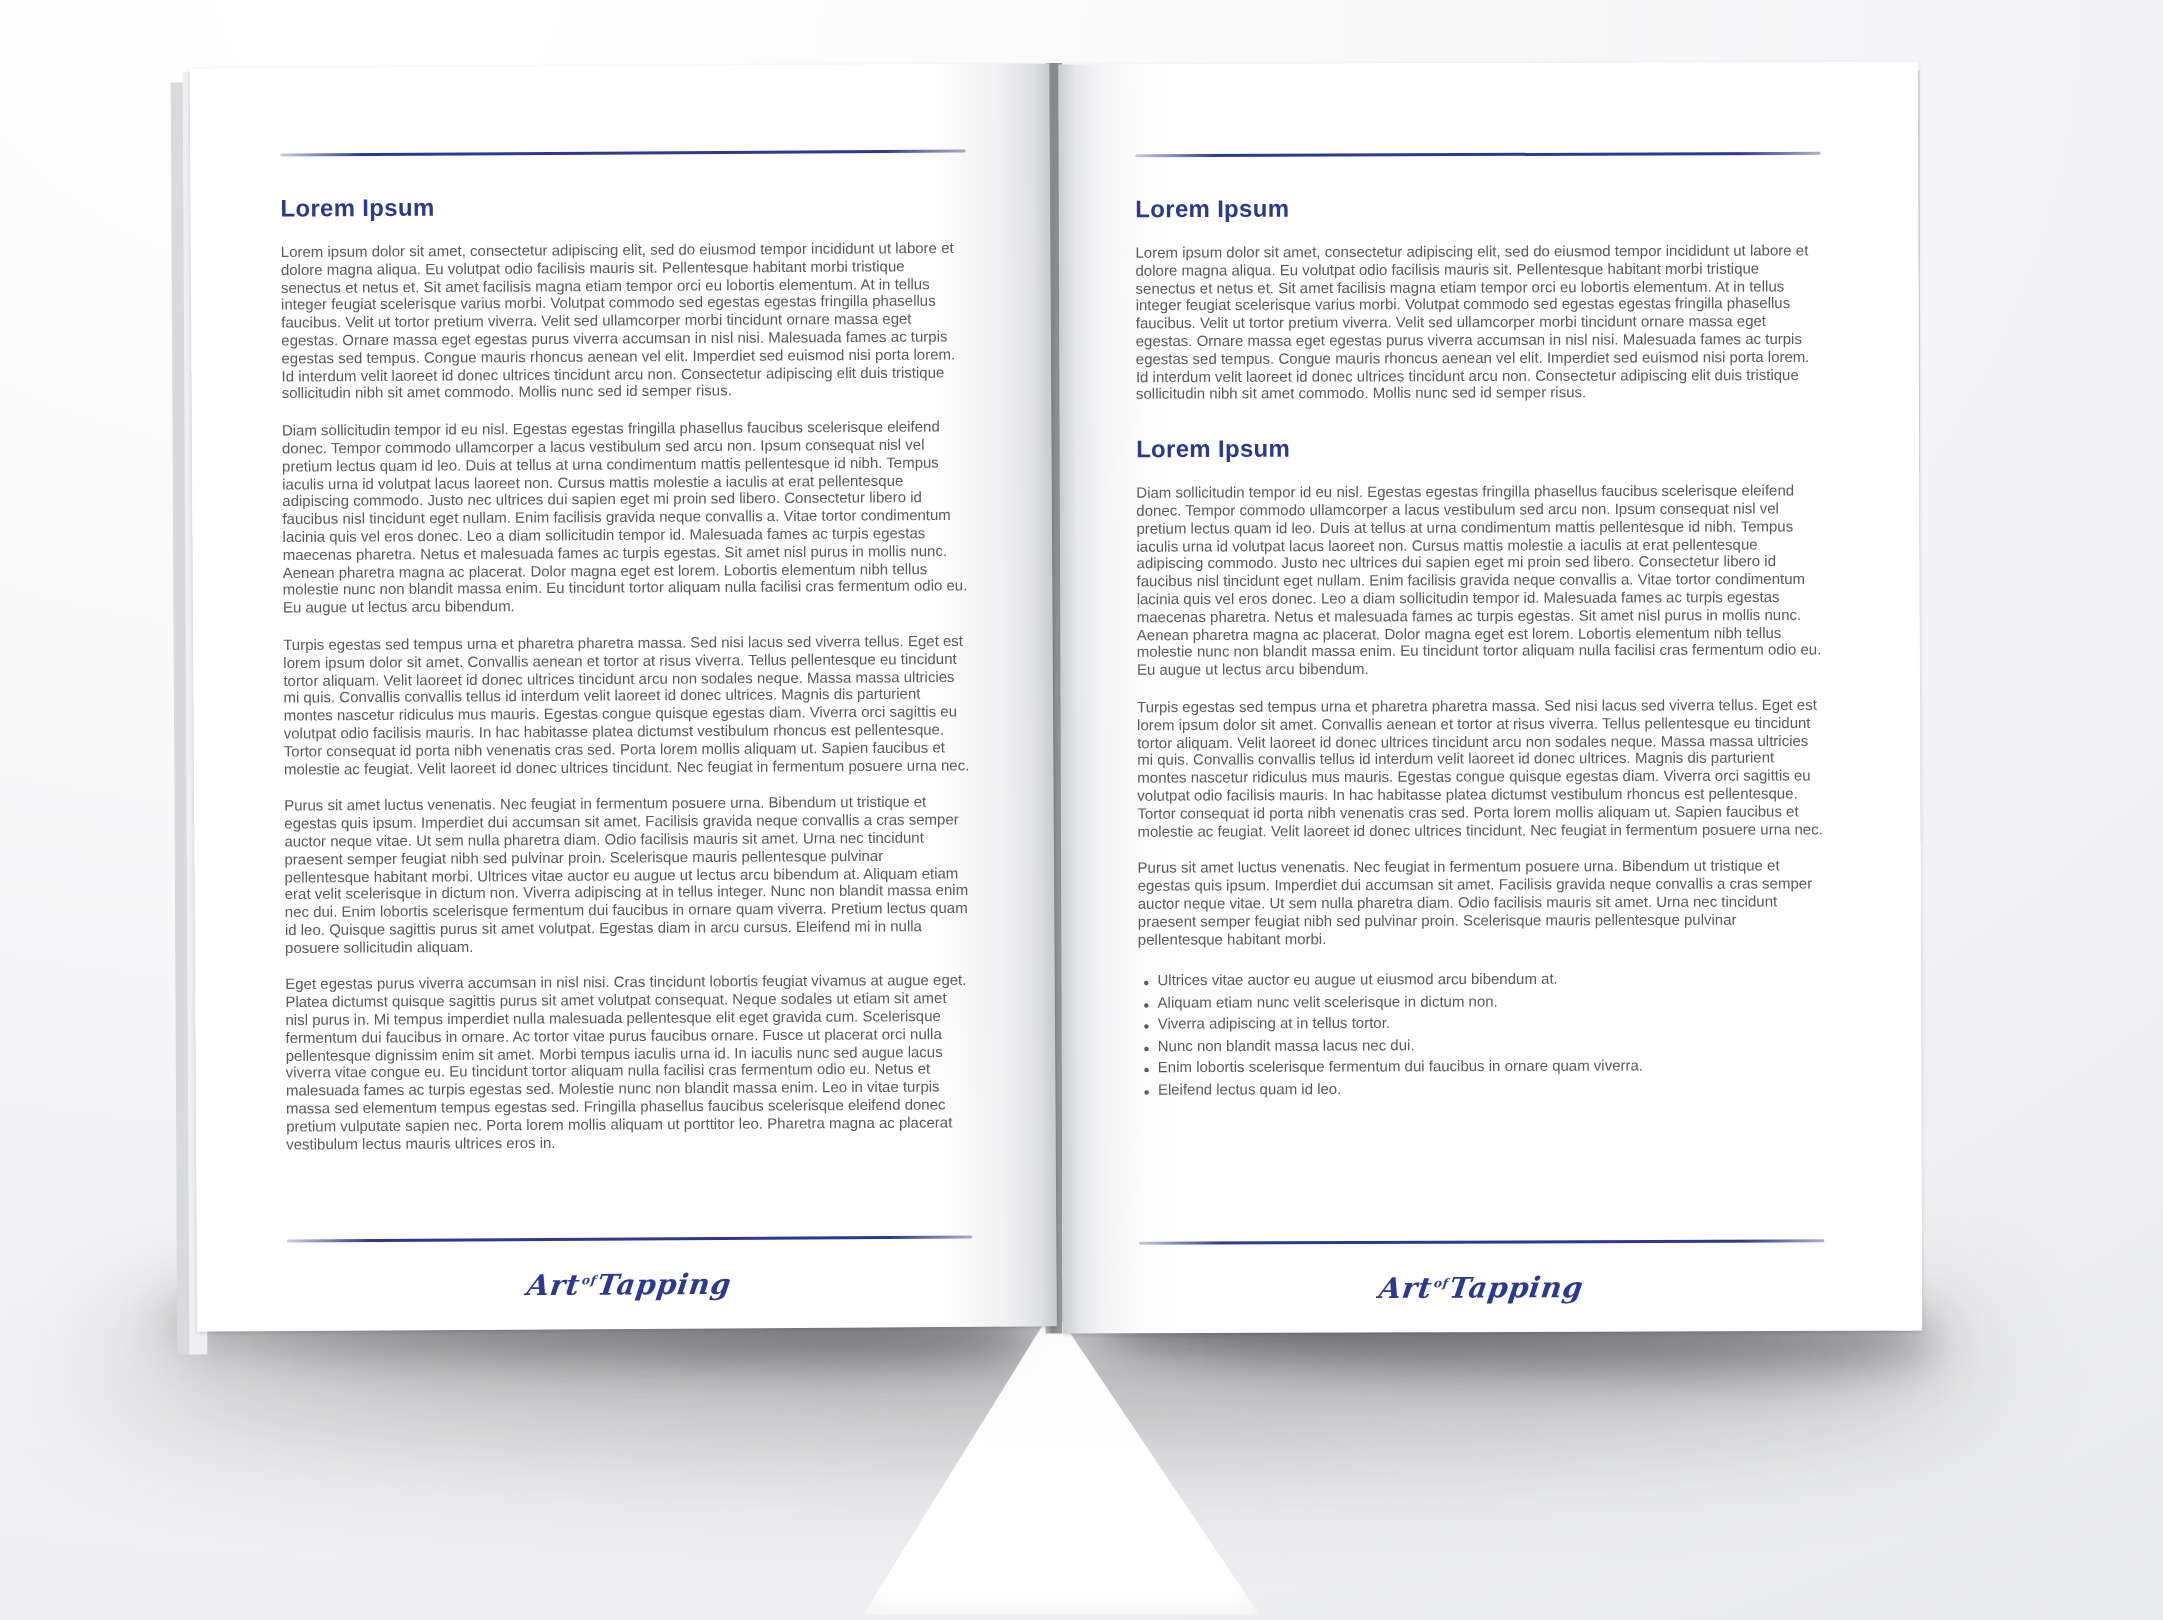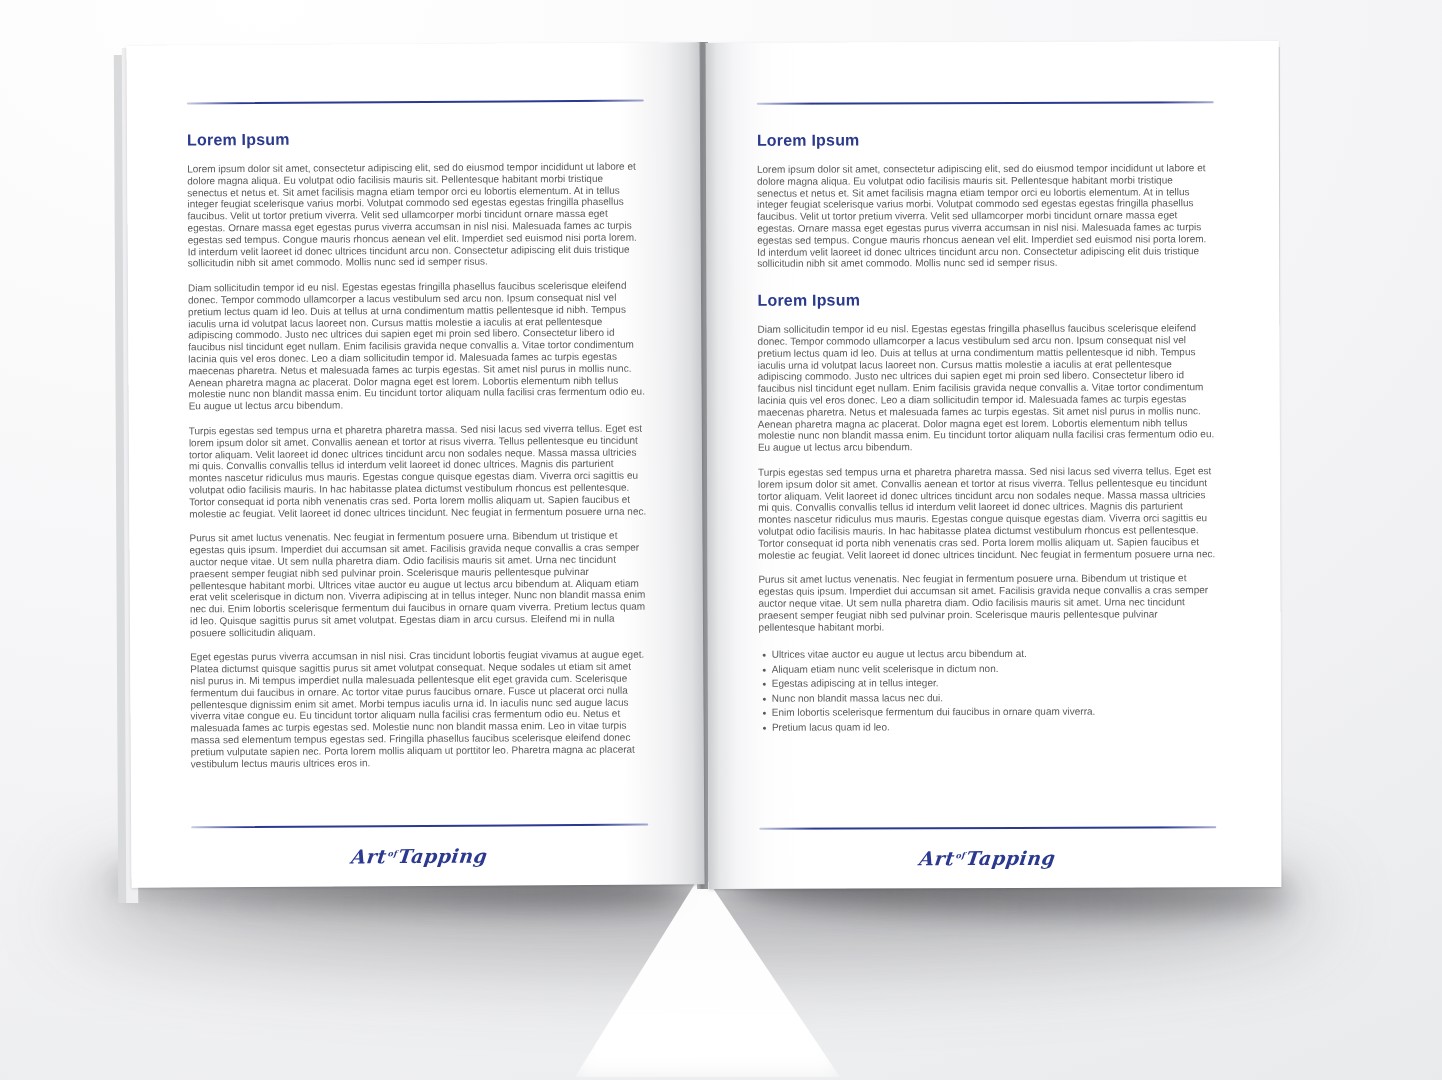--- a/index.html
+++ b/index.html
@@ -142,26 +142,26 @@
 
     <h2 class="heading">Lorem Ipsum</h2>
     <p class="body-par">Lorem ipsum dolor sit amet, consectetur adipiscing elit, sed do eiusmod tempor incididunt ut labore et dolore magna aliqua. Eu volutpat odio facilisis mauris sit. Pellentesque habitant morbi tristique senectus et netus et. Sit amet facilisis magna etiam tempor orci eu lobortis elementum. At in tellus integer feugiat scelerisque varius morbi. Volutpat commodo sed egestas egestas fringilla phasellus faucibus. Velit ut tortor pretium viverra. Velit sed ullamcorper morbi tincidunt ornare massa eget egestas. Ornare massa eget egestas purus viverra accumsan in nisl nisi. Malesuada fames ac turpis egestas sed tempus. Congue mauris rhoncus aenean vel elit. Imperdiet sed euismod nisi porta lorem. Id interdum velit laoreet id donec ultrices tincidunt arcu non. Consectetur adipiscing elit duis tristique sollicitudin nibh sit amet commodo. Mollis nunc sed id semper risus.</p>
 
     <h2 class="heading heading--second">Lorem Ipsum</h2>
     <p class="body-par">Diam sollicitudin tempor id eu nisl. Egestas egestas fringilla phasellus faucibus scelerisque eleifend donec. Tempor commodo ullamcorper a lacus vestibulum sed arcu non. Ipsum consequat nisl vel pretium lectus quam id leo. Duis at tellus at urna condimentum mattis pellentesque id nibh. Tempus iaculis urna id volutpat lacus laoreet non. Cursus mattis molestie a iaculis at erat pellentesque adipiscing commodo. Justo nec ultrices dui sapien eget mi proin sed libero. Consectetur libero id faucibus nisl tincidunt eget nullam. Enim facilisis gravida neque convallis a. Vitae tortor condimentum lacinia quis vel eros donec. Leo a diam sollicitudin tempor id. Malesuada fames ac turpis egestas maecenas pharetra. Netus et malesuada fames ac turpis egestas. Sit amet nisl purus in mollis nunc. Aenean pharetra magna ac placerat. Dolor magna eget est lorem. Lobortis elementum nibh tellus molestie nunc non blandit massa enim. Eu tincidunt tortor aliquam nulla facilisi cras fermentum odio eu. Eu augue ut lectus arcu bibendum.</p>
     <p class="body-par">Turpis egestas sed tempus urna et pharetra pharetra massa. Sed nisi lacus sed viverra tellus. Eget est lorem ipsum dolor sit amet. Convallis aenean et tortor at risus viverra. Tellus pellentesque eu tincidunt tortor aliquam. Velit laoreet id donec ultrices tincidunt arcu non sodales neque. Massa massa ultricies mi quis. Convallis convallis tellus id interdum velit laoreet id donec ultrices. Magnis dis parturient montes nascetur ridiculus mus mauris. Egestas congue quisque egestas diam. Viverra orci sagittis eu volutpat odio facilisis mauris. In hac habitasse platea dictumst vestibulum rhoncus est pellentesque. Tortor consequat id porta nibh venenatis cras sed. Porta lorem mollis aliquam ut. Sapien faucibus et molestie ac feugiat. Velit laoreet id donec ultrices tincidunt. Nec feugiat in fermentum posuere urna nec.</p>
     <p class="body-par">Purus sit amet luctus venenatis. Nec feugiat in fermentum posuere urna. Bibendum ut tristique et egestas quis ipsum. Imperdiet dui accumsan sit amet. Facilisis gravida neque convallis a cras semper auctor neque vitae. Ut sem nulla pharetra diam. Odio facilisis mauris sit amet. Urna nec tincidunt praesent semper feugiat nibh sed pulvinar proin. Scelerisque mauris pellentesque pulvinar pellentesque habitant morbi.</p>
 
     <ul class="bullets">
-      <li><span class="dot"></span><span>Ultrices vitae auctor eu augue ut lectus arcu bibendum at.</span></li>
+      <li><span class="dot"></span><span>Ultrices vitae auctor eu augue ut eiusmod arcu bibendum at.</span></li>
       <li><span class="dot"></span><span>Aliquam etiam nunc velit scelerisque in dictum non.</span></li>
-      <li><span class="dot"></span><span>Egestas adipiscing at in tellus integer.</span></li>
+      <li><span class="dot"></span><span>Viverra adipiscing at in tellus tortor.</span></li>
       <li><span class="dot"></span><span>Nunc non blandit massa lacus nec dui.</span></li>
       <li><span class="dot"></span><span>Enim lobortis scelerisque fermentum dui faucibus in ornare quam viverra.</span></li>
-      <li><span class="dot"></span><span>Pretium lacus quam id leo.</span></li>
+      <li><span class="dot"></span><span>Eleifend lectus quam id leo.</span></li>
     </ul>
 
     <div class="page-footer">
       <div class="rule rule--bottom"></div>
       <div class="logo">
         <span>Art</span><span class="logo-of">of</span><span>Tapping</span>
       </div>
     </div>
   </div>
 

